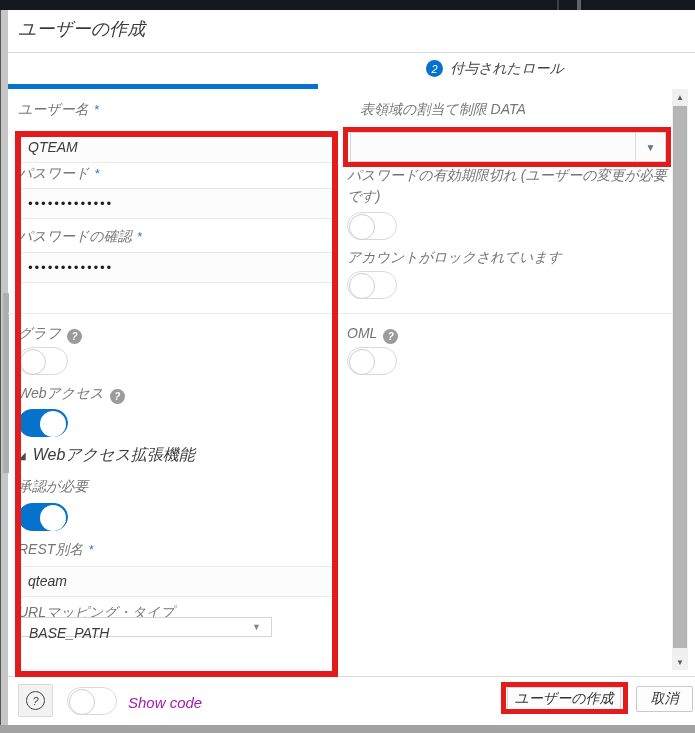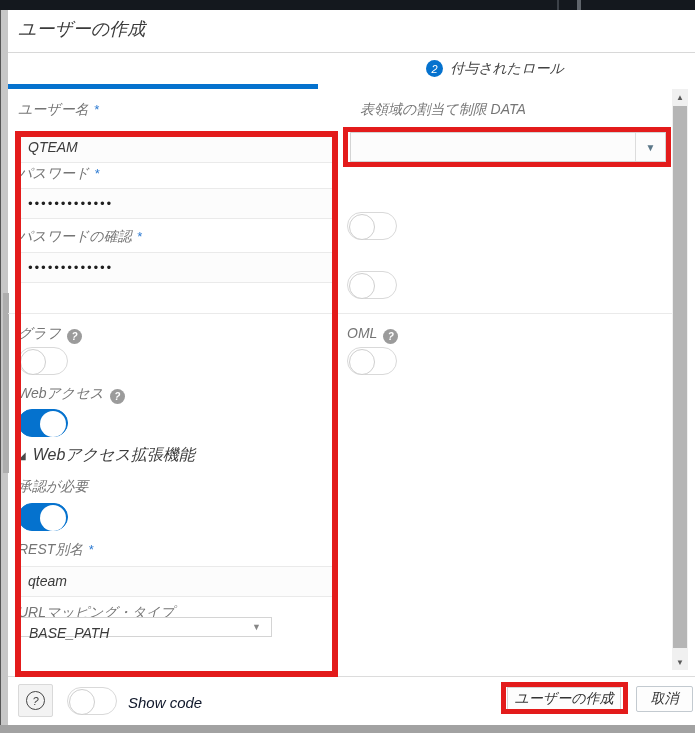--- a/index.html
+++ b/index.html
@@ -57,21 +57,21 @@
 
   
   .sb-track { left:672px; top:89px; width:16px; height:581px; background:#f0f0f0; }
   .sb-btn { left:672px; width:16px; height:16px; display:flex; align-items:center; justify-content:center; font-size:8px; color:#5a5a5a; background:#f0f0f0; }
   .sb-thumb { left:673px; top:106px; width:14px; height:542px; background:#b5b5b5; }
 
   
   .footer-divider { left:8px; top:676px; width:687px; height:1px; background:#dcdcdc; }
   .help-btn { left:18px; top:684px; width:35px; height:33px; background:#f3f3f3; border:1px solid #d9d9d9; border-radius:2px; box-sizing:border-box; display:flex; align-items:center; justify-content:center; }
   .help-btn .circle-q { width:19px; height:19px; border:1px solid #454545; border-radius:50%; font-size:11px; color:#454545; display:flex; align-items:center; justify-content:center; box-sizing:border-box; }
-  .sc-label { left:128px; top:694px; font-size:15px; color:#0f172a; white-space:nowrap; }
+  .sc-label { left:128px; top:694px; font-size:15px; color:#a21caf; white-space:nowrap; }
   .btn { box-sizing:border-box; display:flex; align-items:center; justify-content:center; font-size:14px; color:#333333; background:#fdfdfd; }
   .create-btn { left:507px; top:687px; width:114px; height:23px; border:1px solid #d6d6d6; }
   .cancel-btn { left:636px; top:686px; width:57px; height:26px; border:1px solid #c3cad0; border-radius:2px; }
 
   
   .ann { box-sizing:border-box; border:5px solid #e31b1b; z-index:50; pointer-events:none; }
   .ann-left { left:15px; top:131px; width:323px; height:546px; border-width:6px; }
   .ann-quota { left:343px; top:127px; width:328px; height:40px; }
   .ann-create { left:501px; top:682px; width:127px; height:32px; }
 
@@ -143,22 +143,24 @@
   <div class="abs select select-url">
     <span class="val">BASE_PATH</span>
     <span class="arr">▼</span>
   </div>
 
   <div class="abs lbl" style="left:347px; top:101px;margin-left:13px;">表領域の割当て制限 DATA</div>
   <div class="abs select select-quota">
     <span class="arrbox">▼</span>
   </div>
 
+  <div class="abs lbl wrap-label" style="left:347px; top:165px; width:320px;">パスワードの有効期限切れ (ユーザーの変更が必要です)</div>
   <div class="abs toggle" style="left:347px; top:212px;" data-state="off"></div>
 
+  <div class="abs lbl" style="left:347px; top:249px;">アカウントがロックされています</div>
   <div class="abs toggle" style="left:347px; top:271px;" data-state="off"></div>
 
   <div class="abs lbl" style="left:347px; top:325px;">
     <span>OML</span><span class="help-dot">?</span>
   </div>
   <div class="abs toggle" style="left:347px; top:347px;" data-state="off"></div>
 
   <div class="abs sb-track"></div>
   <div class="abs sb-btn" style="top:89px;">▲</div>
   <div class="abs sb-thumb"></div>

